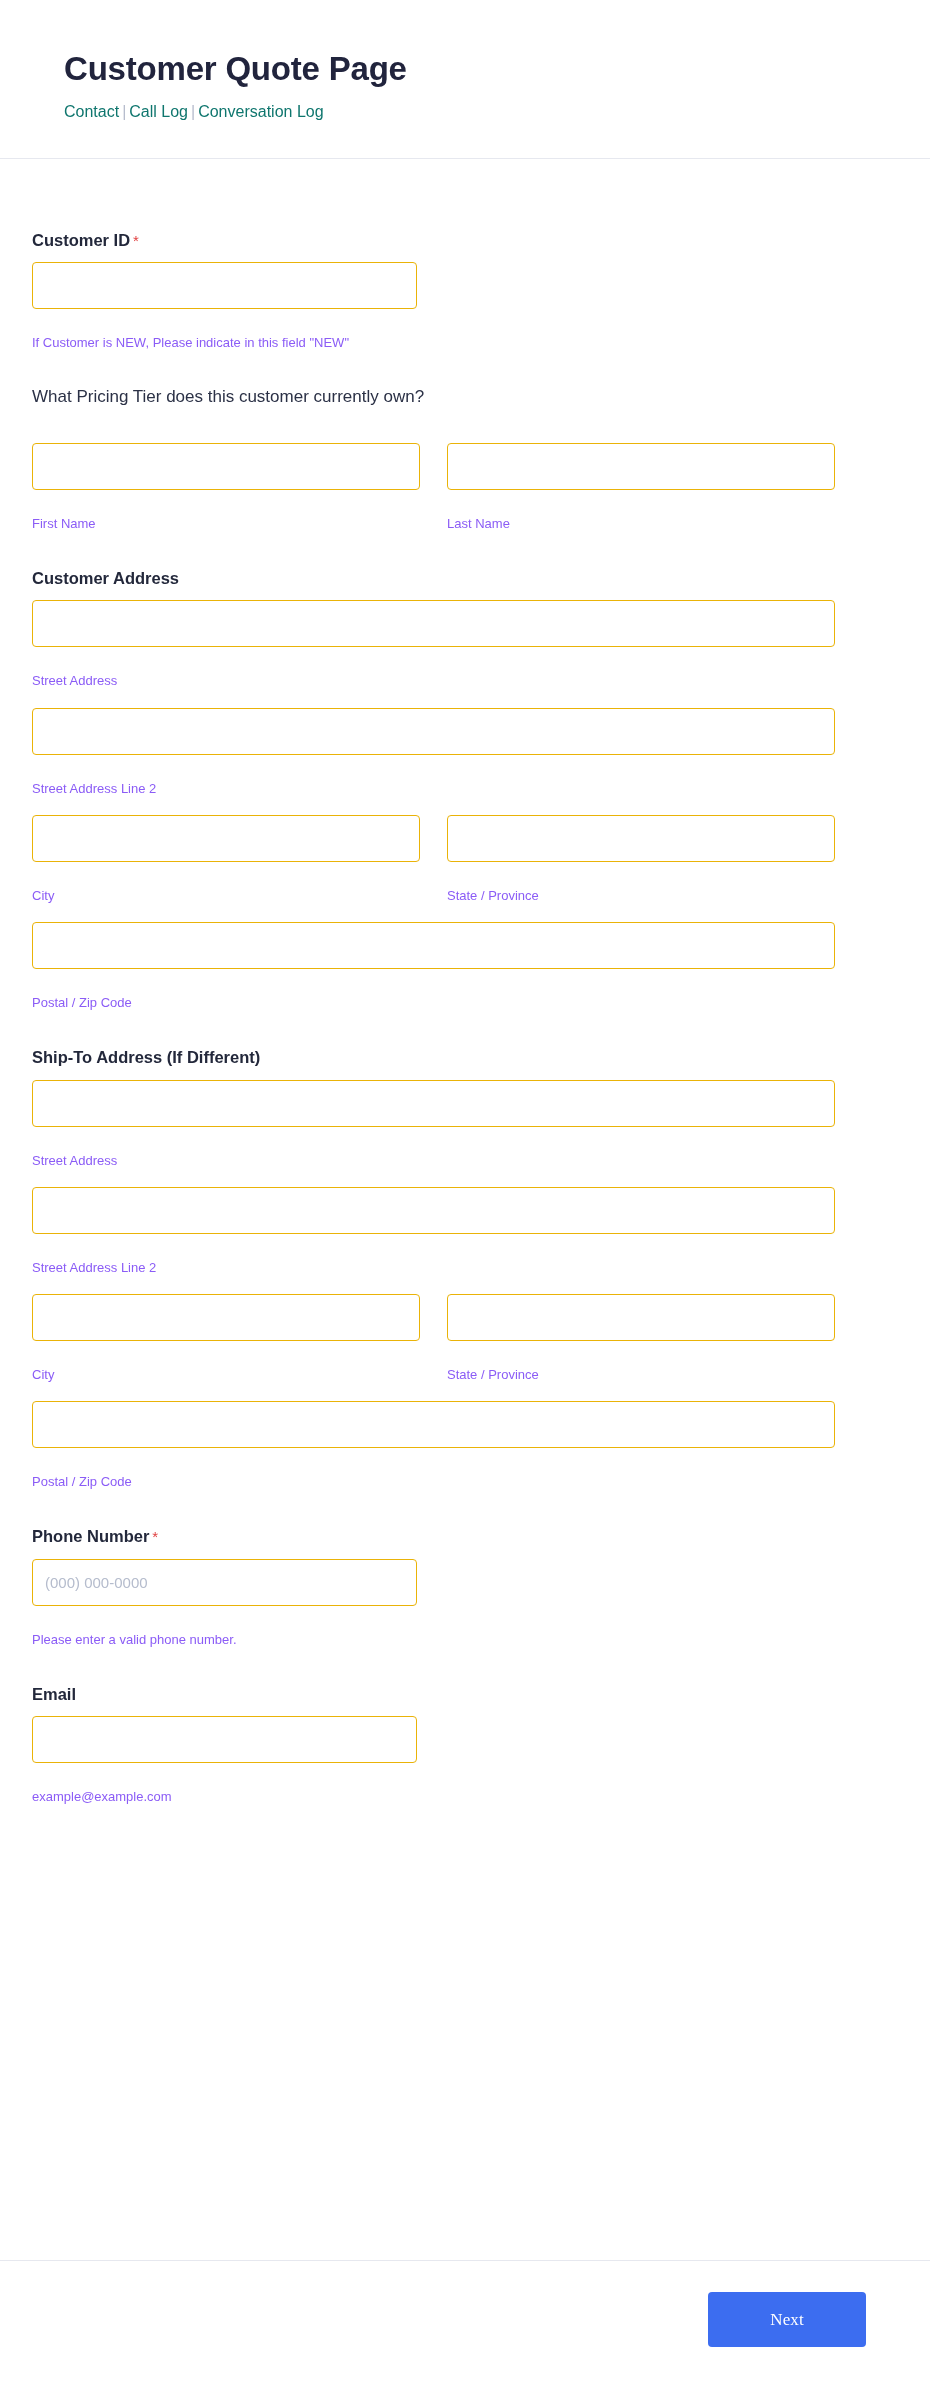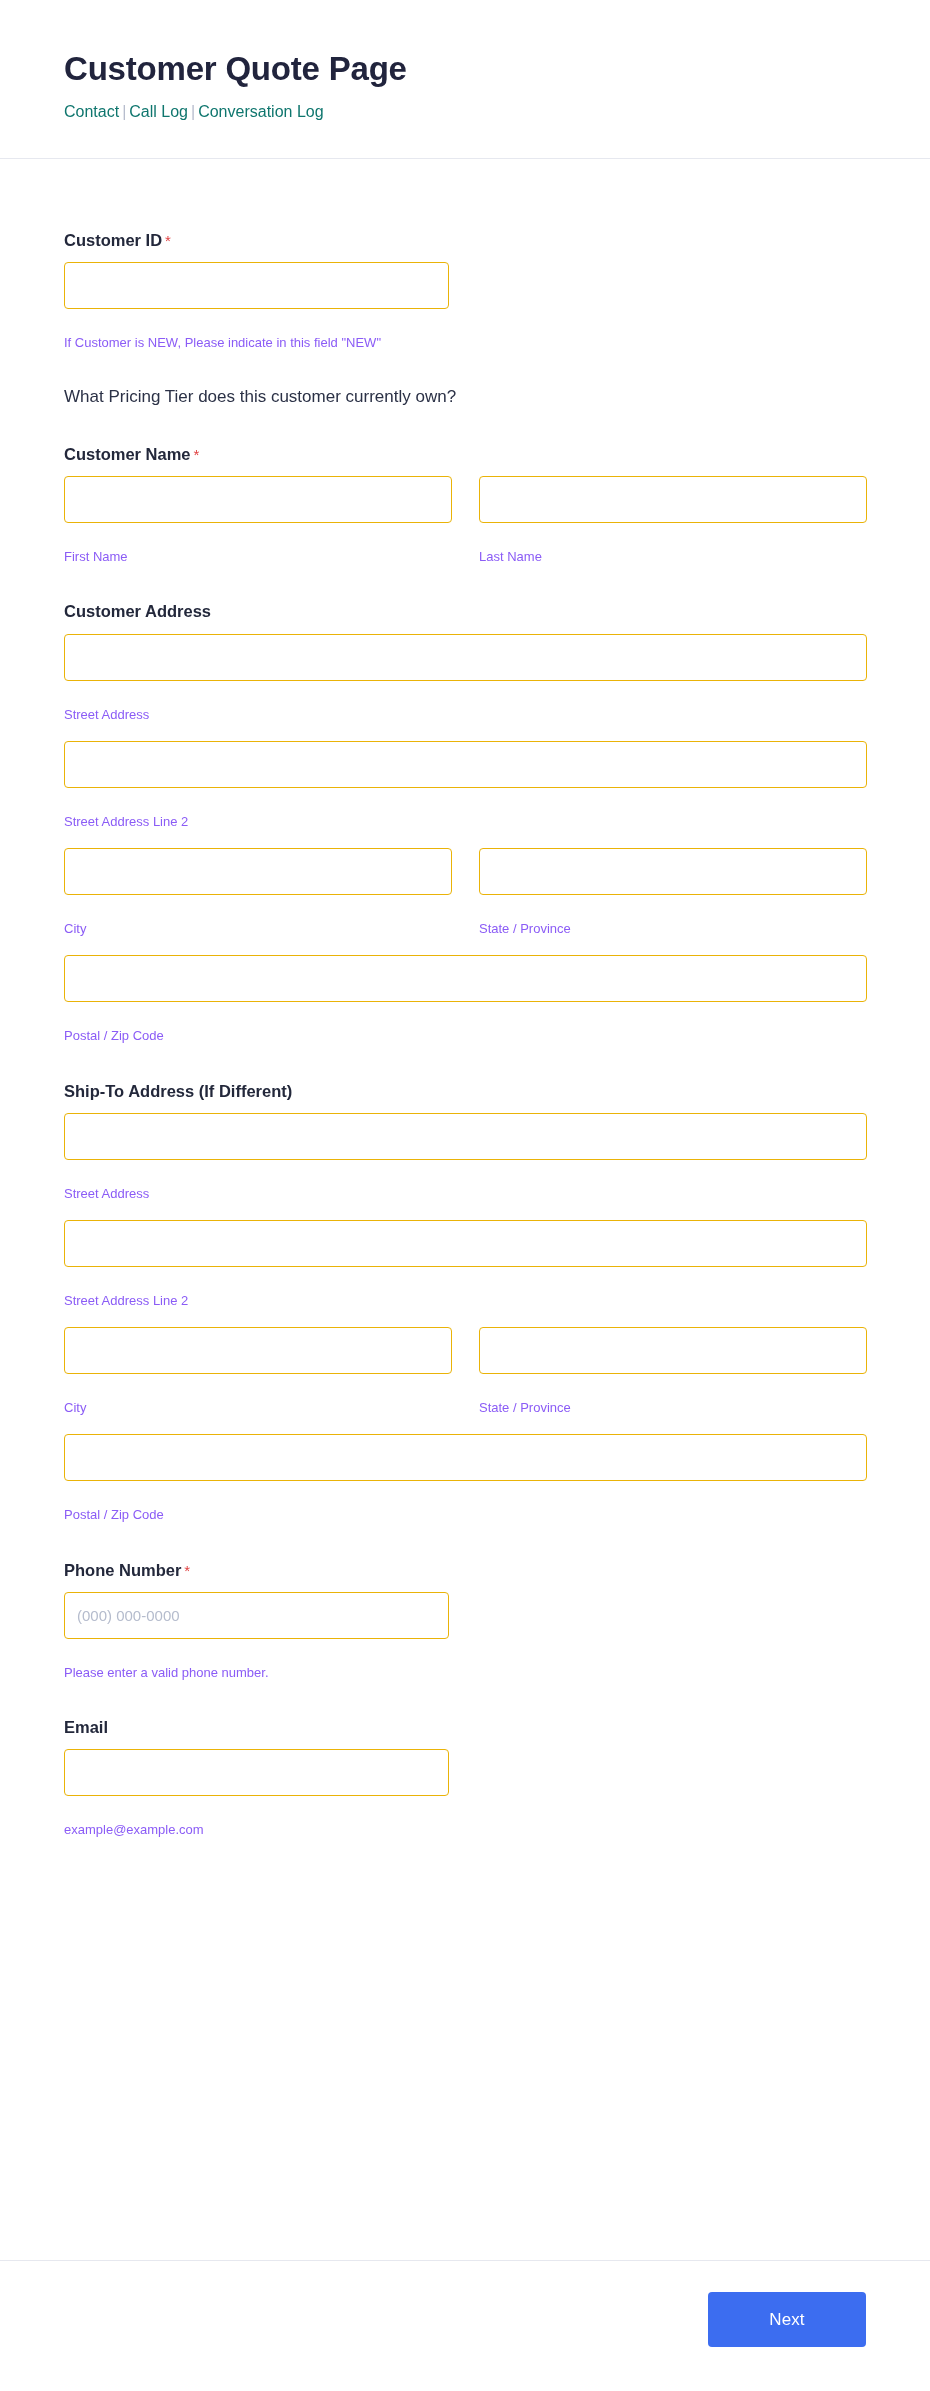--- a/index.html
+++ b/index.html
@@ -43,21 +43,21 @@
   }
   .subtitle-sep {
     color: #b6bccd;
     padding: 0 3px;
   }
   .subtitle-link { color: #0f766e; margin-top: 32px; }
 
   
   .form-body {
     flex: 1 1 auto;
-    padding: 34px 64px 30px 64px;
+    padding: 34px 64px 30px 32px;
   }
 
   .field-block { margin-bottom: 34px; }
   .field-block.tight { margin-bottom: 30px; }
 
   .field-label {
     font-size: 16.5px;
     font-weight: bold;
     color: #23283b;
     line-height: 1.35;
@@ -138,21 +138,21 @@
     padding: 31px 64px 44px 64px;
     display: flex;
     justify-content: flex-end;
     align-items: center;
   }
   .next-button {
     background: #3c6df0;
     color: #ffffff;
     border: none;
     border-radius: 4px;
-    font-family: Liberation Sans, sans-serif;
+    font-family: Liberation Serif, serif;
     font-size: 17px;
     font-weight: normal;
     width: 158px;
     height: 55px;
     cursor: pointer;
     letter-spacing: 0.1px;
   }
 </style>
 </head>
 <body>
@@ -174,23 +174,20 @@
       </label>
       <input class="text-input w-small" type="text" placeholder="" style="">
       <span class="sub-label">If Customer is NEW, Please indicate in this field "NEW"</span>
     </div>
 
     <div class="field-block">
       <label class="field-label normal-weight">What Pricing Tier does this customer currently own?</label>
     </div>
 
     <div class="field-block">
-      <label class="field-label">
-        <span>Customer Name</span><span class="req-star">*</span>
-      </label>
       <div class="row-2">
         <div>
           <input class="text-input" type="text" placeholder="" style="">
           <span class="sub-label">First Name</span>
         </div>
         <div>
           <input class="text-input" type="text" placeholder="" style="">
           <span class="sub-label">Last Name</span>
         </div>
       </div>

